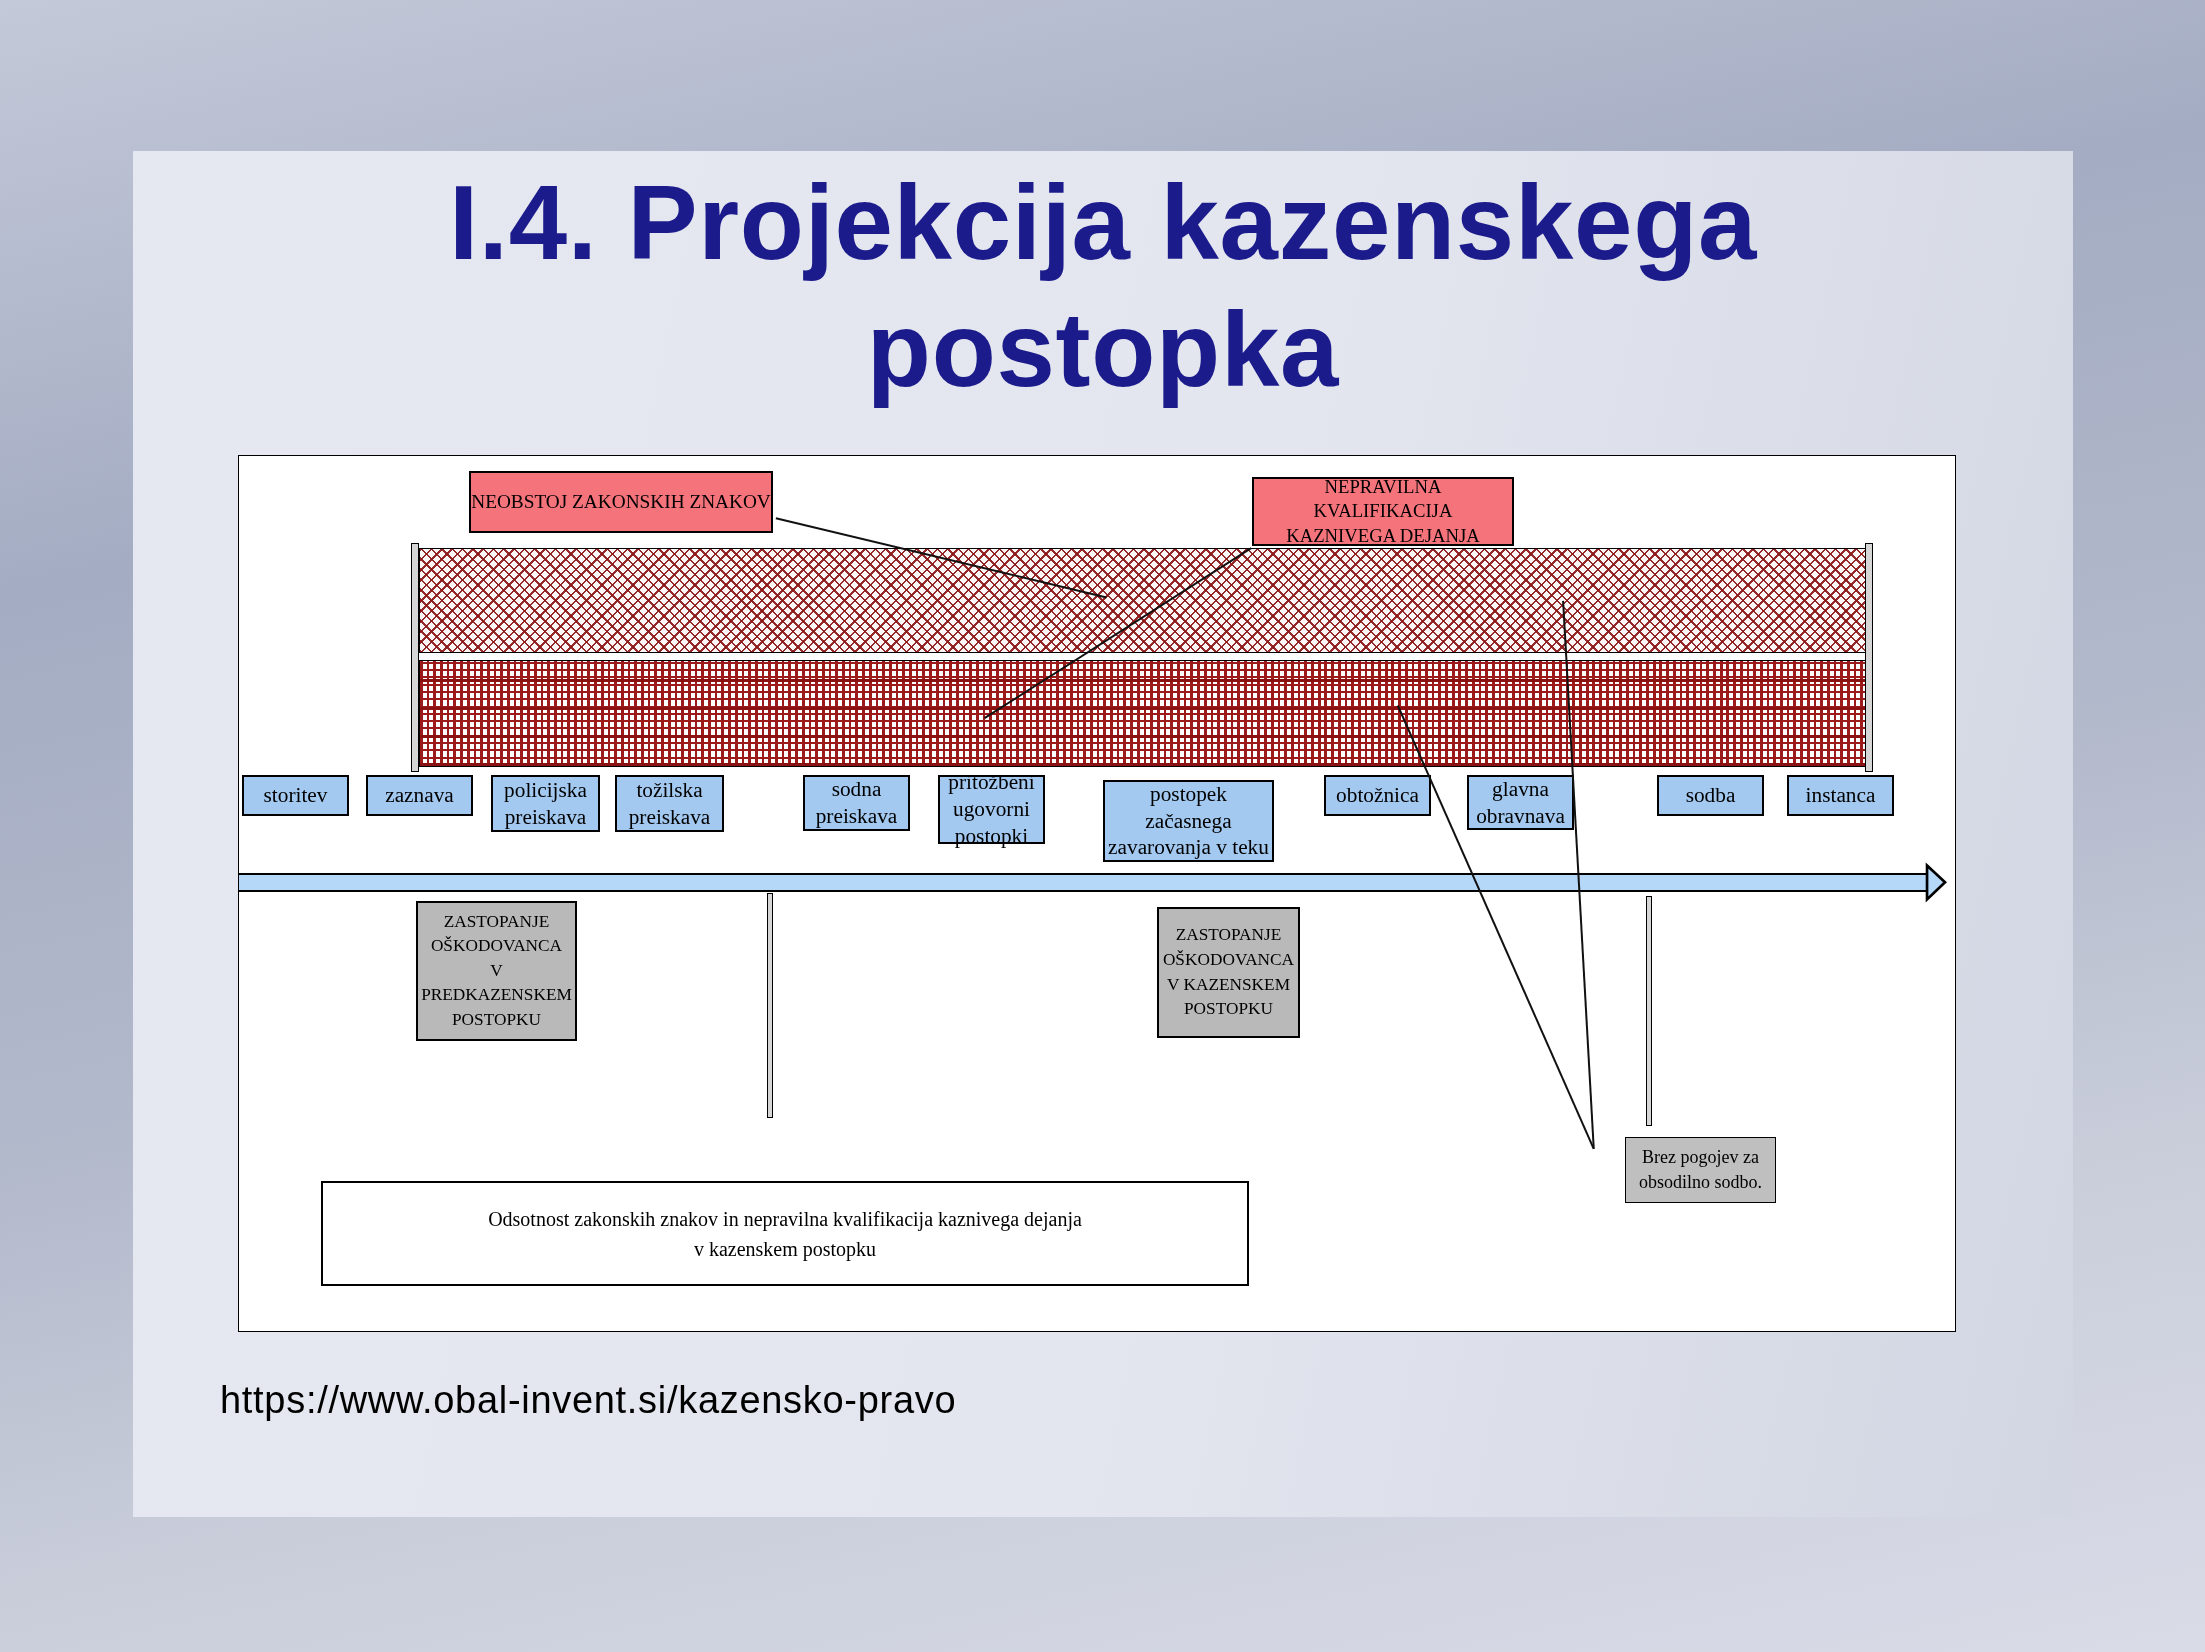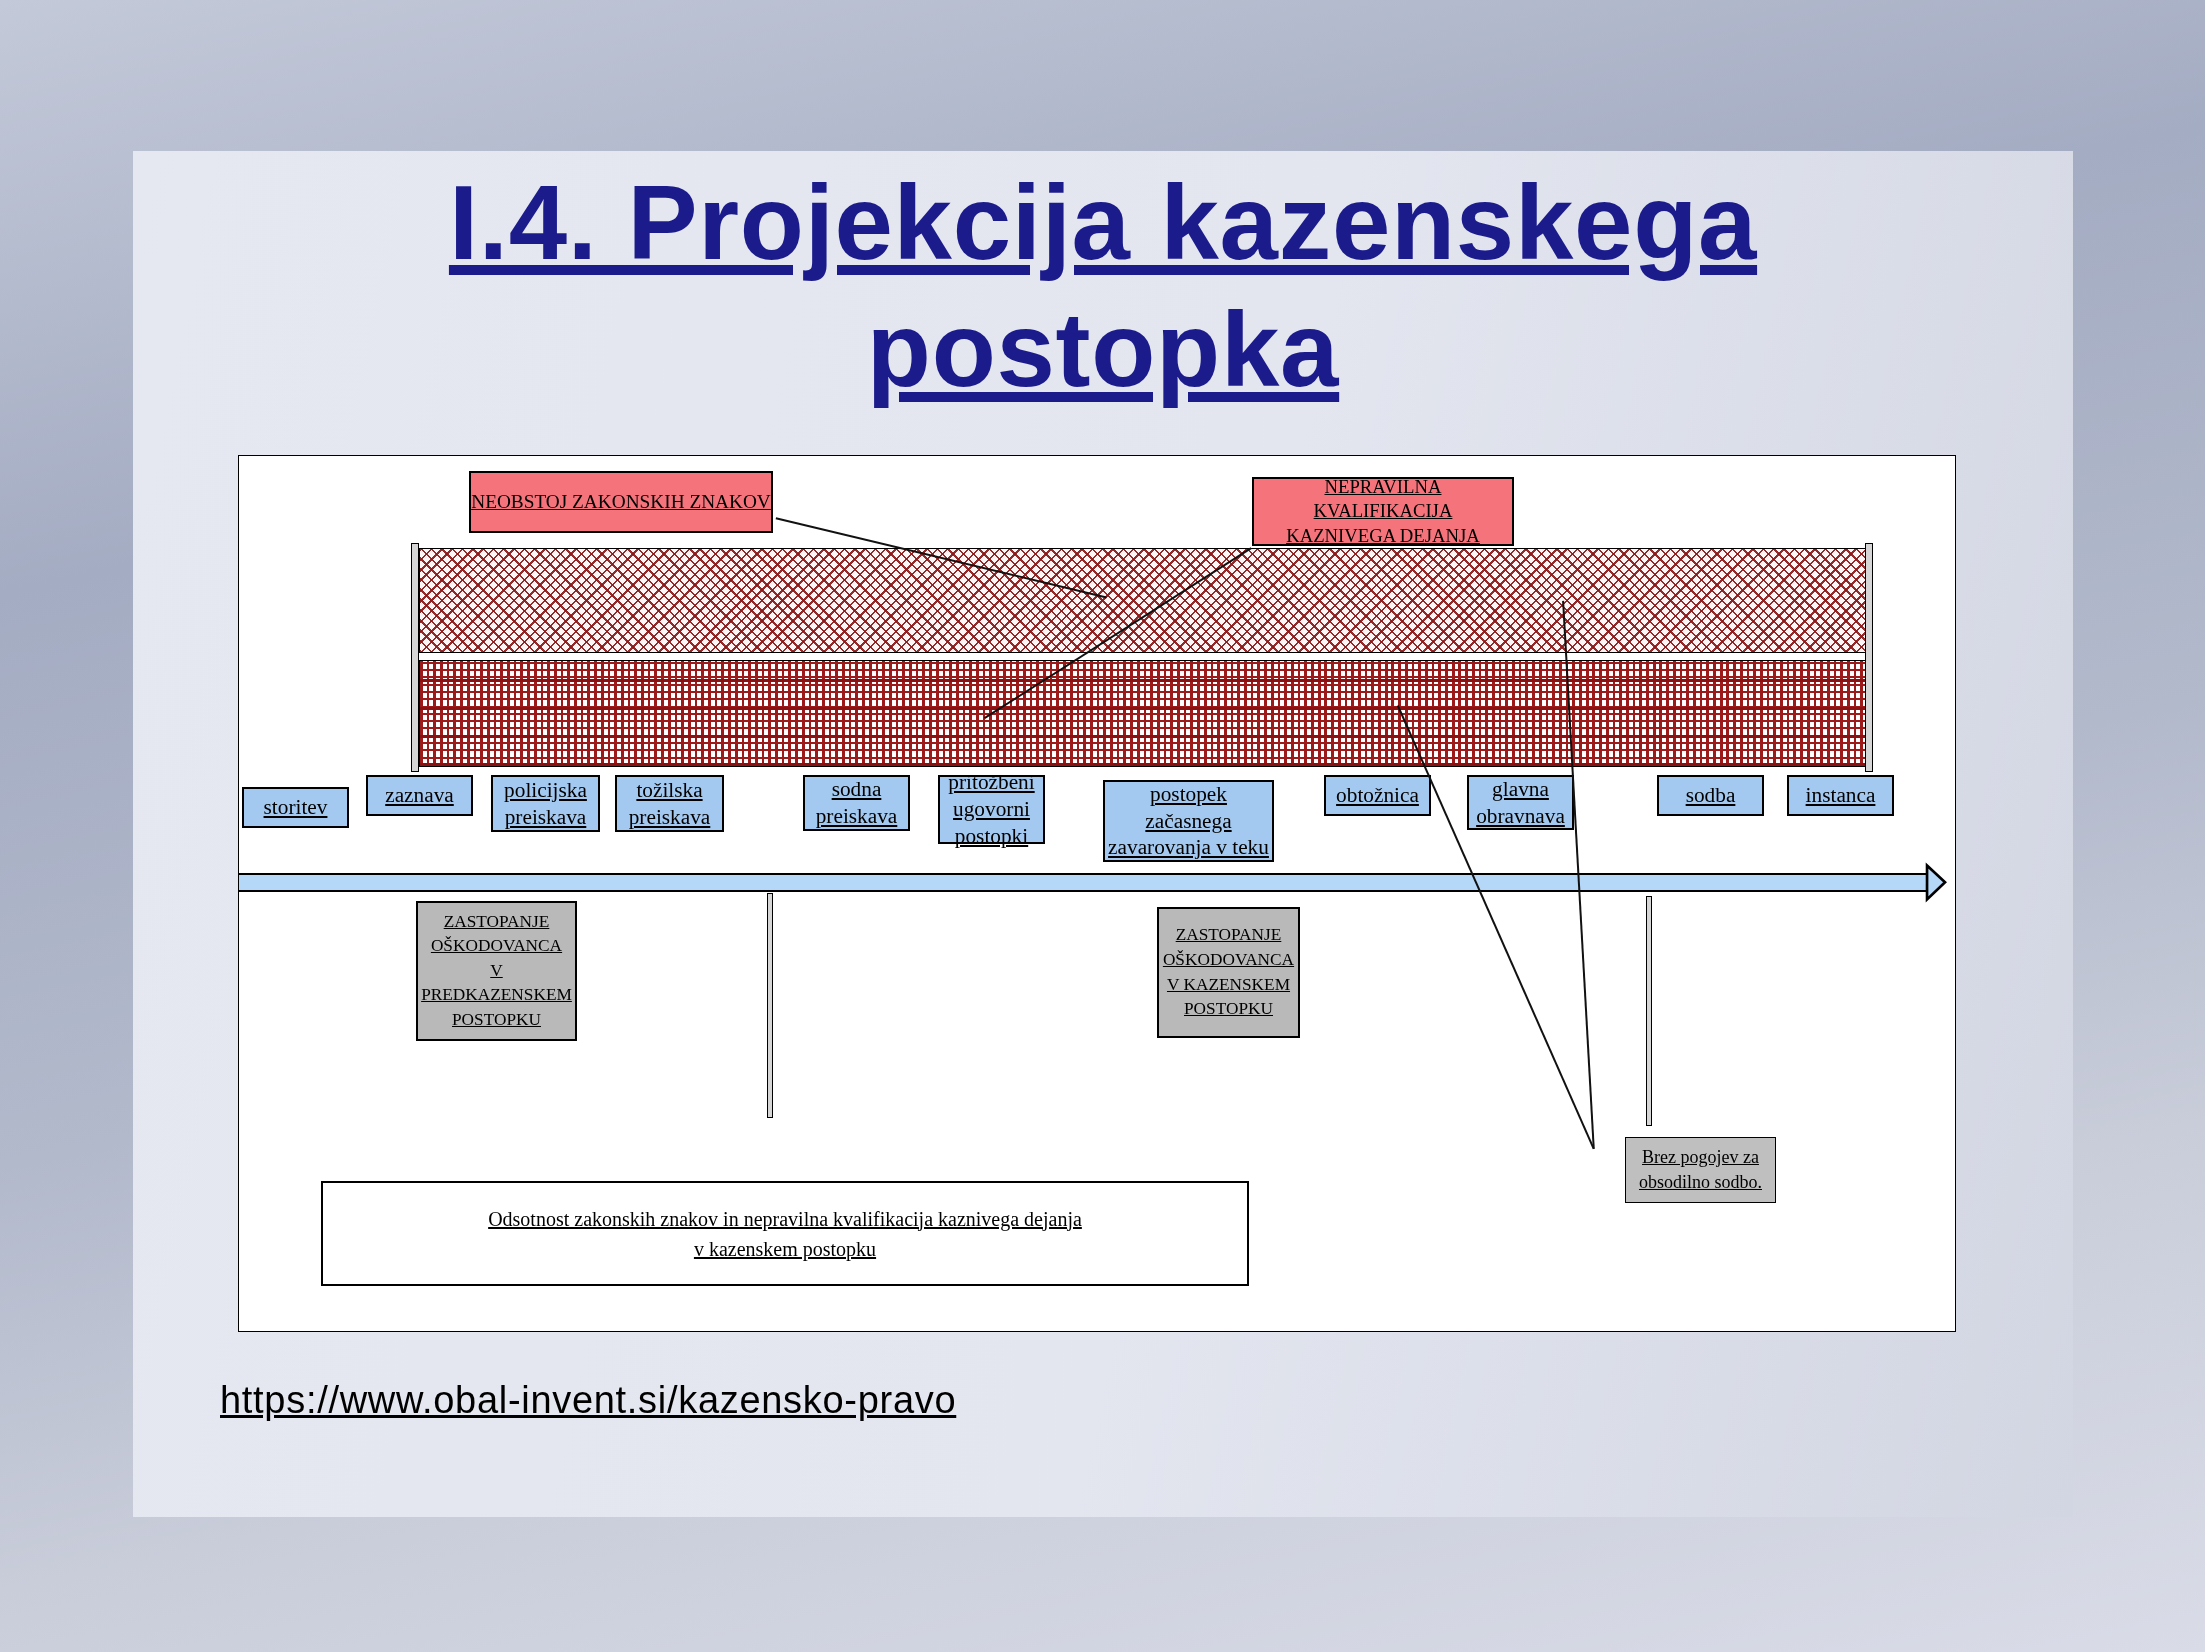--- a/index.html
+++ b/index.html
@@ -1,19 +1,19 @@
 <!DOCTYPE html>
 <html style="font-size:10.7px"><head>
 <meta charset="utf-8">
 <style>
   html,body{margin:0;padding:0;}
   body{font-family:"Liberation Sans", sans-serif;}
   .stage{position:relative;width:2205px;height:1653px;overflow:hidden;
     background:linear-gradient(168deg,#c3c9d8 0%,#a4acc3 28%,#b2b9cb 55%,#c9cdda 75%,#d9dce7 100%);}
-  .abs{position:absolute;text-decoration:underline;}
+  .abs{position:absolute;}
   .slide{left:133px;top:151px;width:1940px;height:1366px;
     background:linear-gradient(102deg,#e6e8f1 0%,#e3e6ef 55%,#d2d6e2 100%);}
   .page-title{left:303px;top:159px;width:1600px;text-align:center;
     color:#1b1b8c;font-weight:bold;font-size:105px;line-height:1.21;letter-spacing:0.7px;}
   .panel{left:238px;top:455px;width:1716px;height:875px;background:#ffffff;border:1.3px solid #000;}
   .serifbox{font-family:"Liberation Serif", serif;color:#000;display:flex;flex-direction:column;
     align-items:center;justify-content:center;text-align:center;box-sizing:border-box;}
   .hdrbox{left:1563px;top:457px;width:391px;height:57px;background:#fff;border:2px solid #000;font-size:27px;}
   .callout{background:#f5737b;border:2.7px solid #000;font-size:19.3px;line-height:1.3;}
   .callout1{left:469px;top:471px;width:304px;height:62px;}
@@ -67,21 +67,21 @@
   <div class="abs serifbox callout callout2">
     <div>NEPRAVILNA KVALIFIKACIJA</div>
     <div>KAZNIVEGA DEJANJA</div>
   </div>
 
   <div class="abs endbar" style="left:411px;"></div>
   <div class="abs endbar" style="left:1865px;"></div>
   <div class="abs band band-upper"></div>
   <div class="abs band band-lower"></div>
 
-  <div class="abs stagebox" style="left:242px;top:775px;width:107px;height:41px;margin-top:12px;">
+  <div class="abs stagebox" style="left:242px;top:775px;width:107px;height:41px;">
     <div>storitev</div>
   </div>
   <div class="abs stagebox" style="left:366px;top:775px;width:107px;height:41px;">
     <div>zaznava</div>
   </div>
   <div class="abs stagebox" style="left:491px;top:775px;width:109px;height:57px;">
     <div>policijska</div>
     <div>preiskava</div>
   </div>
   <div class="abs stagebox" style="left:615px;top:775px;width:109px;height:57px;">

